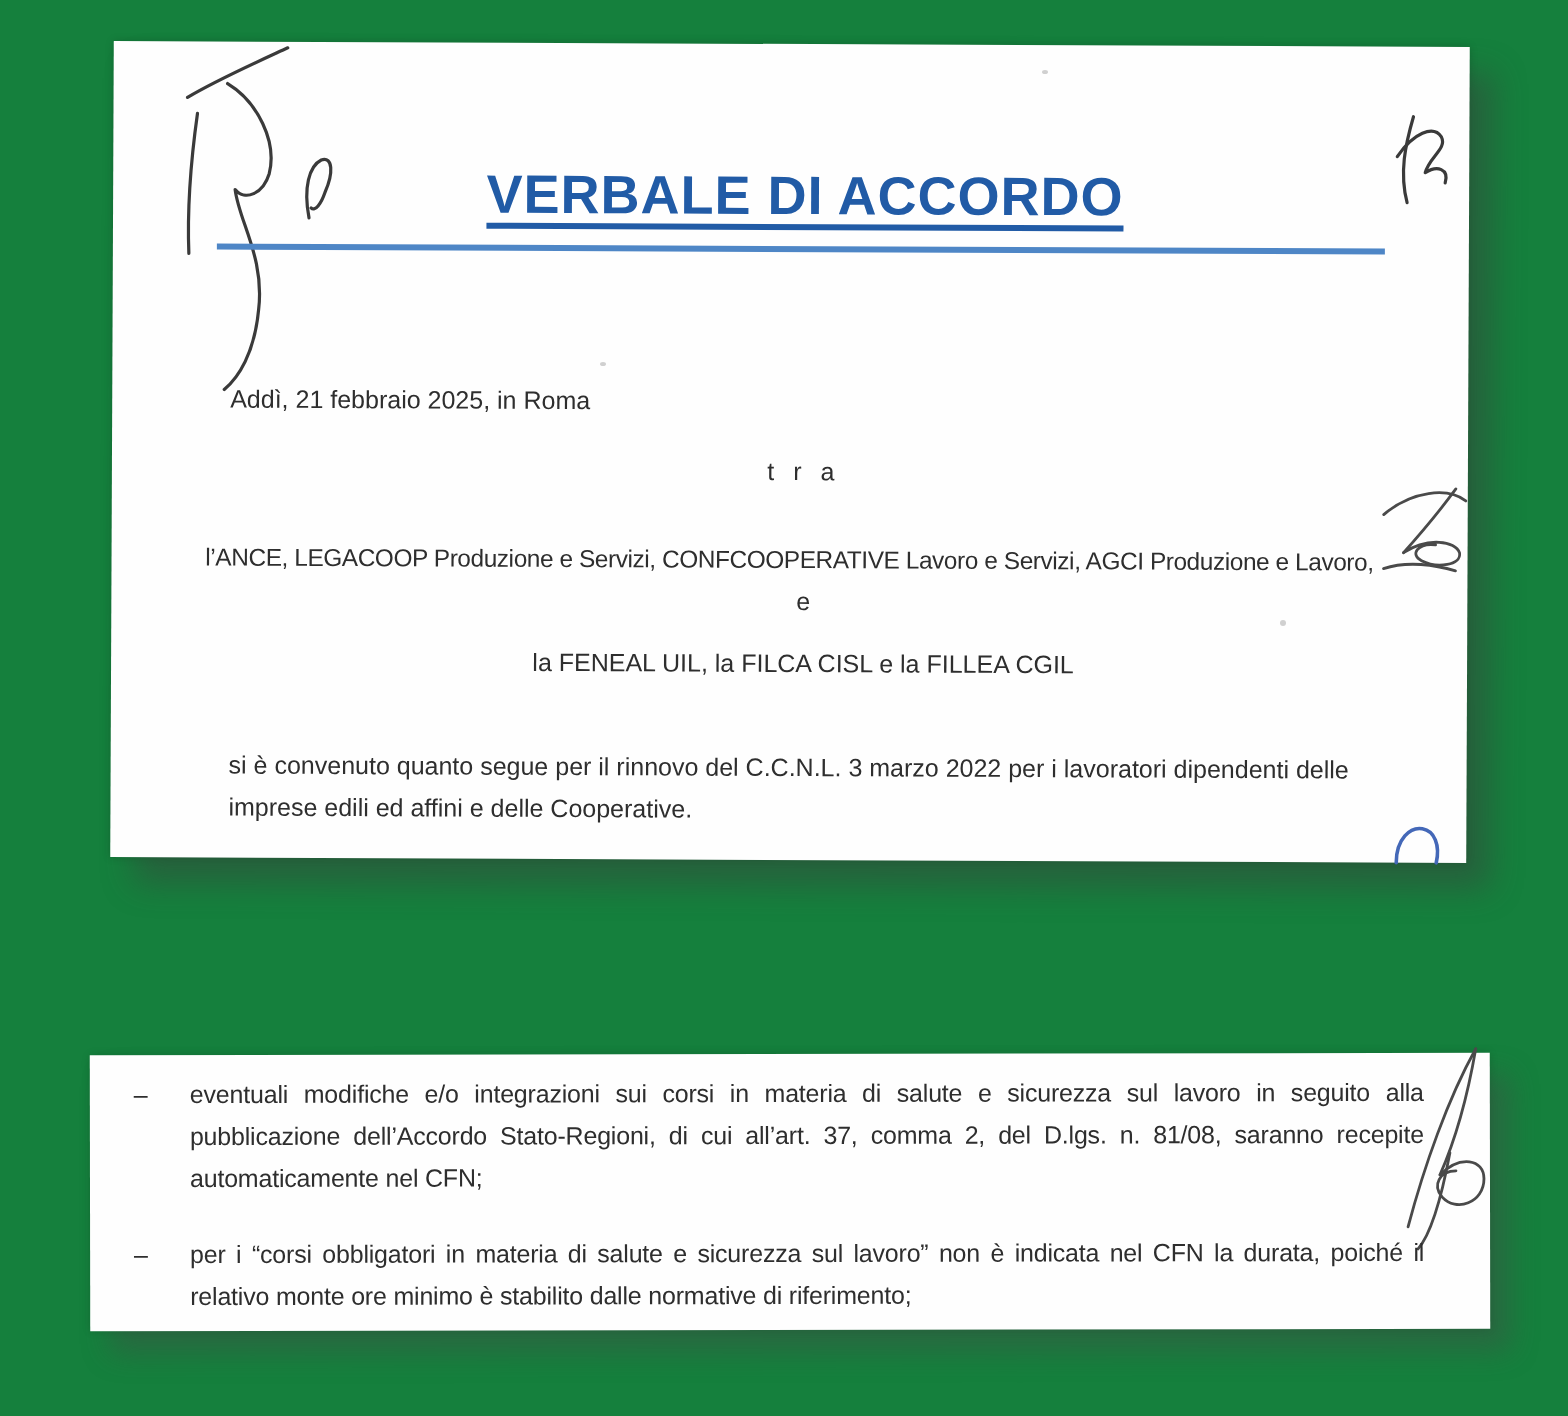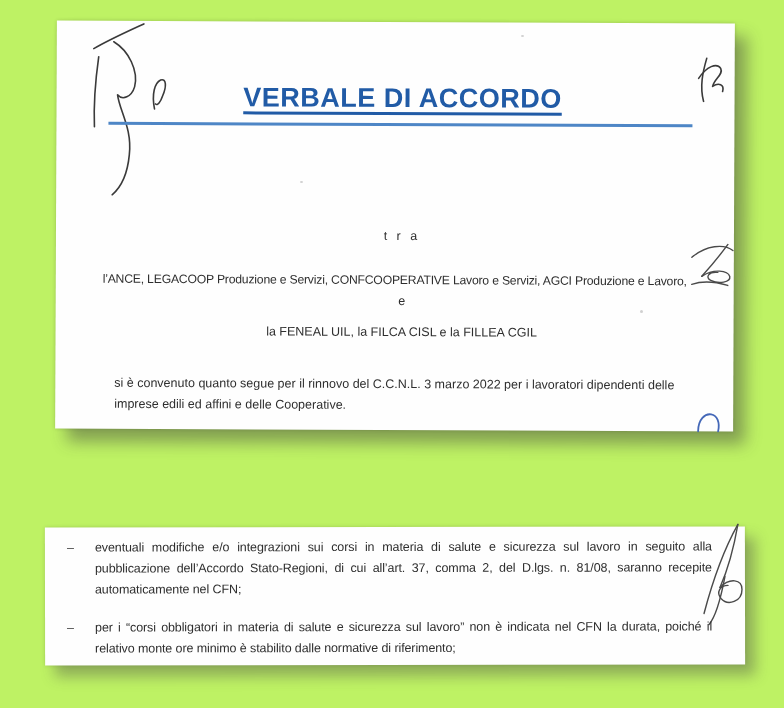--- a/index.html
+++ b/index.html
@@ -1,17 +1,17 @@
 <!DOCTYPE html>
 <html><head>
 <meta charset="utf-8">
 <style>
   html,body{margin:0;padding:0;background:#ffffff;}
   .stage{
-    position:relative;width:784px;height:708px;background:#bef264;overflow:hidden;
+    position:relative;width:784px;height:708px;background:#15803d;overflow:hidden;
     font-family:"Liberation Sans",sans-serif;color:#2e2e2e;
   }
   .doc{
     position:absolute;background:#fefefe;
     box-shadow:12px 13px 16px rgba(60,60,60,.45), 0 0 4px rgba(0,0,0,.18);
   }
   .doc-top{left:56px;top:22px;width:678px;height:408px;transform:rotate(.25deg);}
   .doc-bottom{left:45px;top:527px;width:700px;height:138px;transform:rotate(-.1deg);
     box-shadow:10px 11px 14px rgba(70,70,70,.4), 0 0 4px rgba(0,0,0,.15);}
   .doc *{box-sizing:border-box;}
@@ -76,20 +76,21 @@
       <path class="ink-thin" d="M 2,43 C 14,39 28,41 38,44"></path>
     </svg>
 
     <svg class="mark m-bluearc" viewBox="0 0 26 19">
       <path class="ink-blue" d="M 2,19 C 2,7 9,1 15,2 C 21,3 24,10 22,19"></path>
     </svg>
 
     <h1 class="d1-title">VERBALE DI ACCORDO</h1>
     <div class="d1-rule"></div>
 
+    <p class="d1-line d1-date">Addì, 21 febbraio 2025, in Roma</p>
     <p class="d1-line d1-tra">t r a</p>
     <p class="d1-line d1-employers">l’ANCE, LEGACOOP Produzione e Servizi, CONFCOOPERATIVE Lavoro e Servizi, AGCI Produzione e Lavoro,</p>
     <p class="d1-line d1-e">e</p>
     <p class="d1-line d1-unions">la FENEAL UIL, la FILCA CISL e la FILLEA CGIL</p>
     <p class="d1-para">si è convenuto quanto segue per il rinnovo del C.C.N.L. 3 marzo 2022 per i lavoratori dipendenti delle imprese edili ed affini e delle Cooperative.</p>
   </section>
 
   <section class="doc doc-bottom">
 
     <svg class="mark m-flourish2" viewBox="0 0 58 105">

